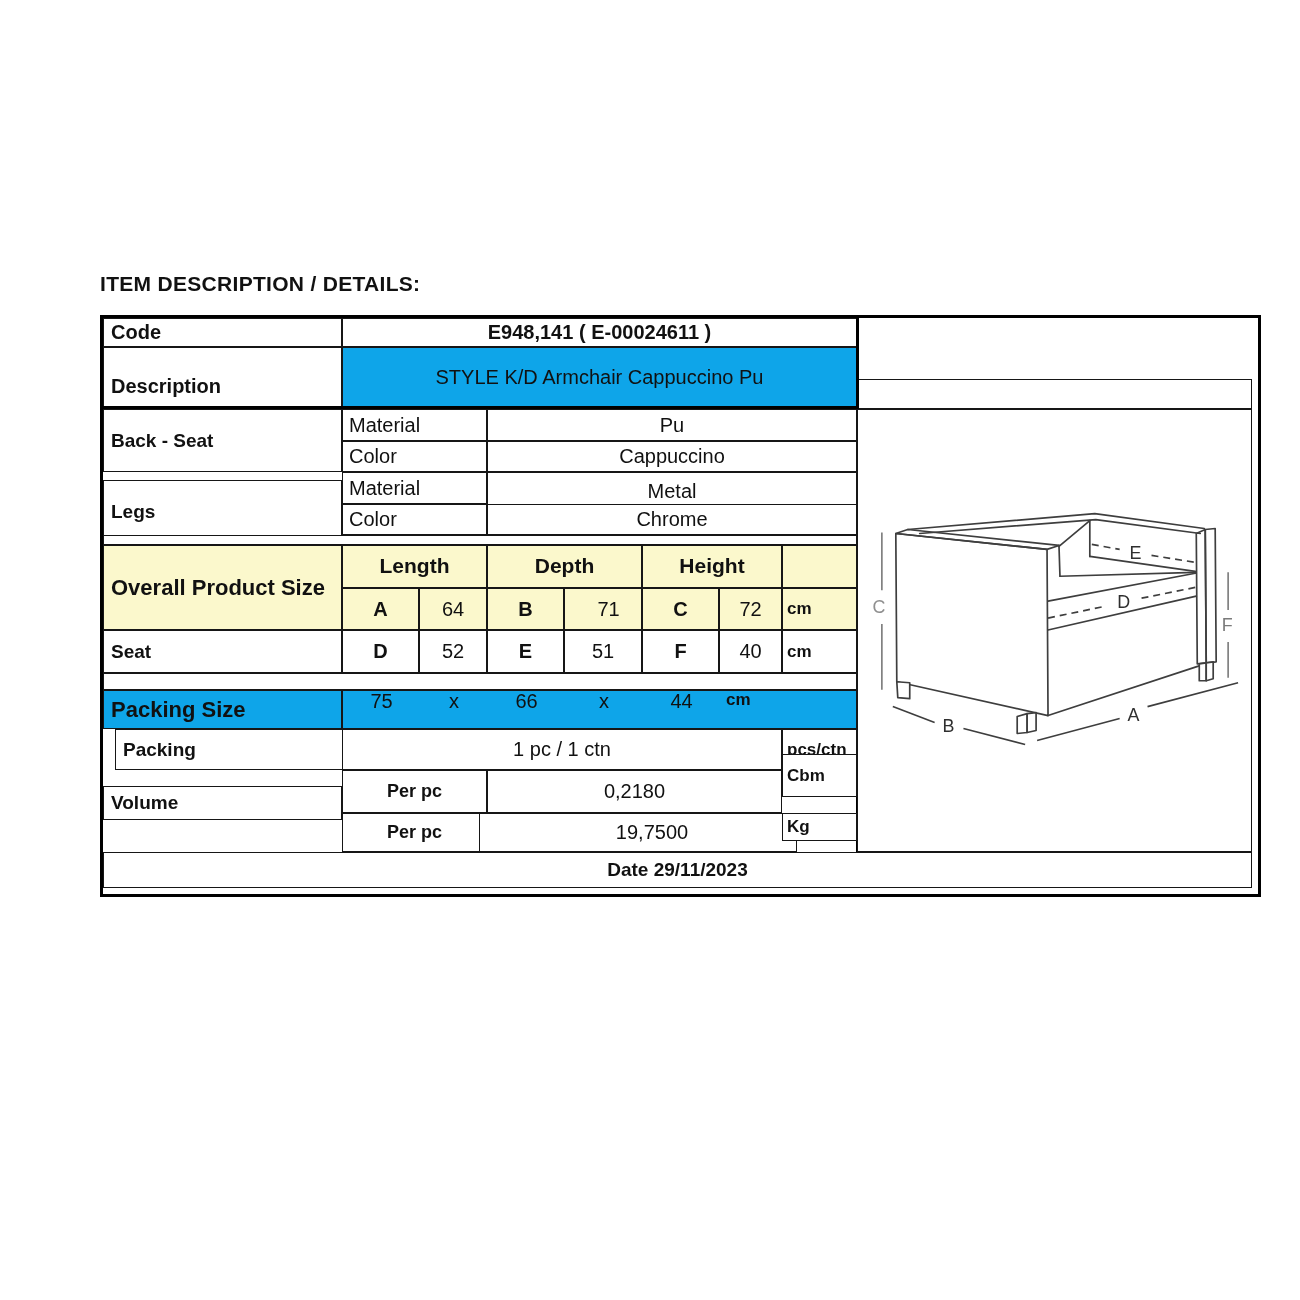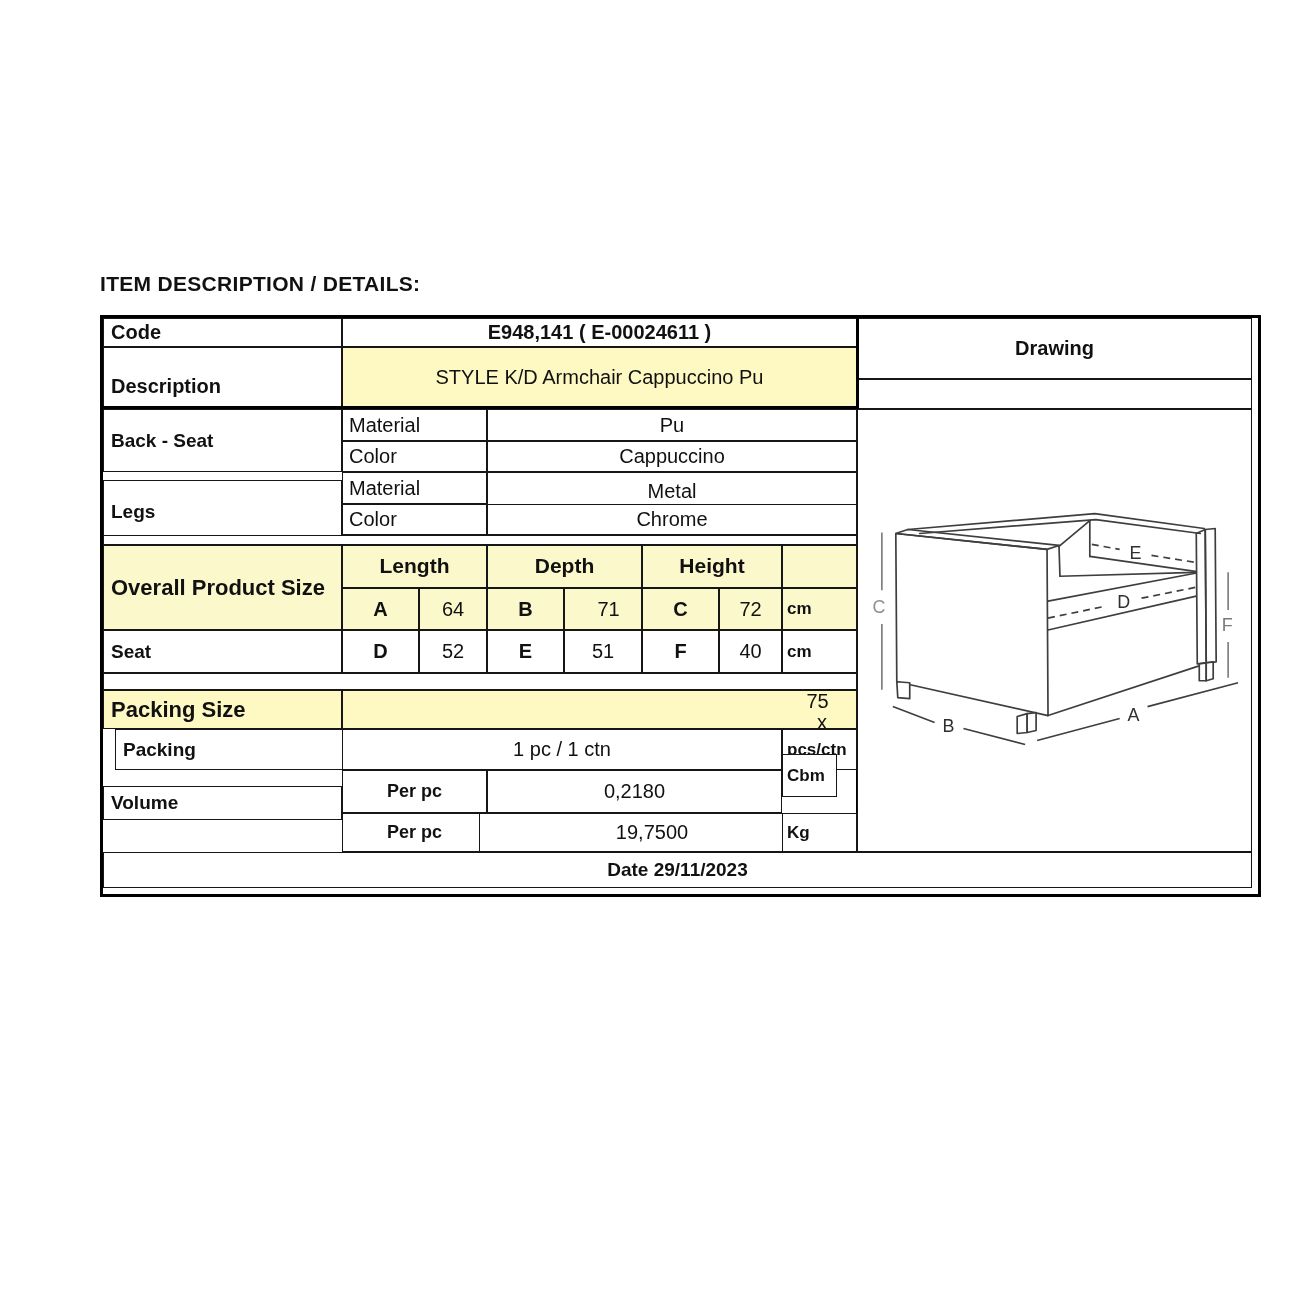--- a/index.html
+++ b/index.html
@@ -13,43 +13,42 @@
         display:flex;align-items:center;font-size:20px;line-height:1.05;
         background:#fff;overflow:hidden;}
   .lbl{justify-content:flex-start;padding-left:7px;font-weight:700;}
   .ctr{justify-content:center;text-align:center;}
   .bot{align-items:flex-end;padding-bottom:9px;}
   .reg{font-weight:400;}
   .f22{font-size:22px;}
   .f19{font-size:19px;}
   .f18{font-size:18px;}
   .unit{font-size:17px;font-weight:700;justify-content:flex-start;padding-left:4px;}
-  .gray{background:#fef9c3;}
+  .gray{background:#0ea5e9;}
   .yellow{background:#FBF8CC;}
   .thick{position:absolute;background:#000;}
-  .psrow{display:flex;align-items:flex-end;flex-direction:column;}
+  .psrow{display:flex;align-items:flex-start;}
   .psrow > div{text-align:center;}
   svg text{font-family:"Liberation Sans", sans-serif;}
 </style>
 </head>
 <body>
 
 <div class="page">
 
   <div class="title">ITEM DESCRIPTION / DETAILS:</div>
 
   <div class="sheet">
 
     <div class="cell lbl" style="left:0;top:0;width:239px;height:29px;">Code</div>
     <div class="cell ctr" style="left:239px;top:0;width:515px;height:29px;font-weight:700;">E948,141 ( E-00024611 )</div>
 
     <div class="cell lbl bot" style="left:0;top:29px;width:239px;height:60px;">Description</div>
     <div class="cell ctr reg gray" style="left:239px;top:29px;width:515px;height:60px;">STYLE K/D Armchair Cappuccino Pu</div>
 
-    <div class="cell ctr" style="left:754px;top:0;width:395px;height:61px;font-weight:700;">Drawing</div>
     <div class="cell" style="left:754px;top:61px;width:395px;height:30px;"></div>
 
     <div class="thick" style="left:0;top:88px;width:754px;height:3px;"></div>
     <div class="thick" style="left:753px;top:0;width:3px;height:534px;"></div>
 
     <div class="cell lbl f19" style="left:0;top:91px;width:239px;height:63px;">Back - Seat</div>
     <div class="cell reg" style="left:239px;top:91px;width:145px;height:32px;padding-left:6px;">Material</div>
     <div class="cell ctr reg" style="left:384px;top:91px;width:370px;height:32px;">Pu</div>
     <div class="cell reg" style="left:239px;top:123px;width:145px;height:31px;padding-left:6px;">Color</div>
     <div class="cell ctr reg" style="left:384px;top:123px;width:370px;height:31px;">Cappuccino</div>
@@ -97,25 +96,25 @@
       <div style="width:63px;text-align:left;padding-left:6px;font-weight:700;font-size:17px;box-sizing:border-box;">cm</div>
     </div>
 
     <div class="cell lbl f19" style="left:12px;top:411px;width:239px;height:41px;">Packing</div>
     <div class="cell ctr reg" style="left:239px;top:411px;width:440px;height:41px;">1 pc / 1 ctn</div>
     <div class="cell unit" style="left:679px;top:411px;width:75px;height:41px;">pcs/ctn</div>
 
     <div class="cell lbl f19" style="left:0;top:468px;width:239px;height:34px;">Volume</div>
     <div class="cell ctr f18" style="left:239px;top:452px;width:145px;height:43px;font-weight:700;">Per pc</div>
     <div class="cell ctr reg" style="left:384px;top:452px;width:295px;height:43px;">0,2180</div>
-    <div class="cell unit" style="left:679px;top:436px;width:55px;height:43px;">Cbm</div>
+    <div class="cell unit" style="left:679px;top:436px;width:75px;height:43px;">Cbm</div>
 
     <div class="cell ctr f18" style="left:239px;top:495px;width:145px;height:39px;font-weight:700;">Per pc</div>
     <div class="cell ctr reg" style="left:376px;top:495px;width:318px;height:39px;padding-left:28px;">19,7500</div>
-    <div class="cell unit" style="left:679px;top:495px;width:75px;height:39px;">Kg</div>
+    <div class="cell unit" style="left:679px;top:495px;width:75px;height:28px;">Kg</div>
 
     <div class="cell ctr f19" style="left:0;top:534px;width:1149px;height:36px;font-weight:700;">Date 29/11/2023</div>
 
     <div class="cell" style="left:754px;top:91px;width:395px;height:443px;">
       <svg width="395" height="443" viewBox="857 409 395 443">
 
         <g stroke="#3e3e3e" stroke-width="1.7" fill="none" stroke-linejoin="round" stroke-linecap="round">
           <polygon points="895,533 1047,549 1048,716 896,682"></polygon>
           <polygon points="895,533 907,529 1059,545 1047,549"></polygon>
           <line x1="1059" y1="545" x2="1060" y2="576"></line>

